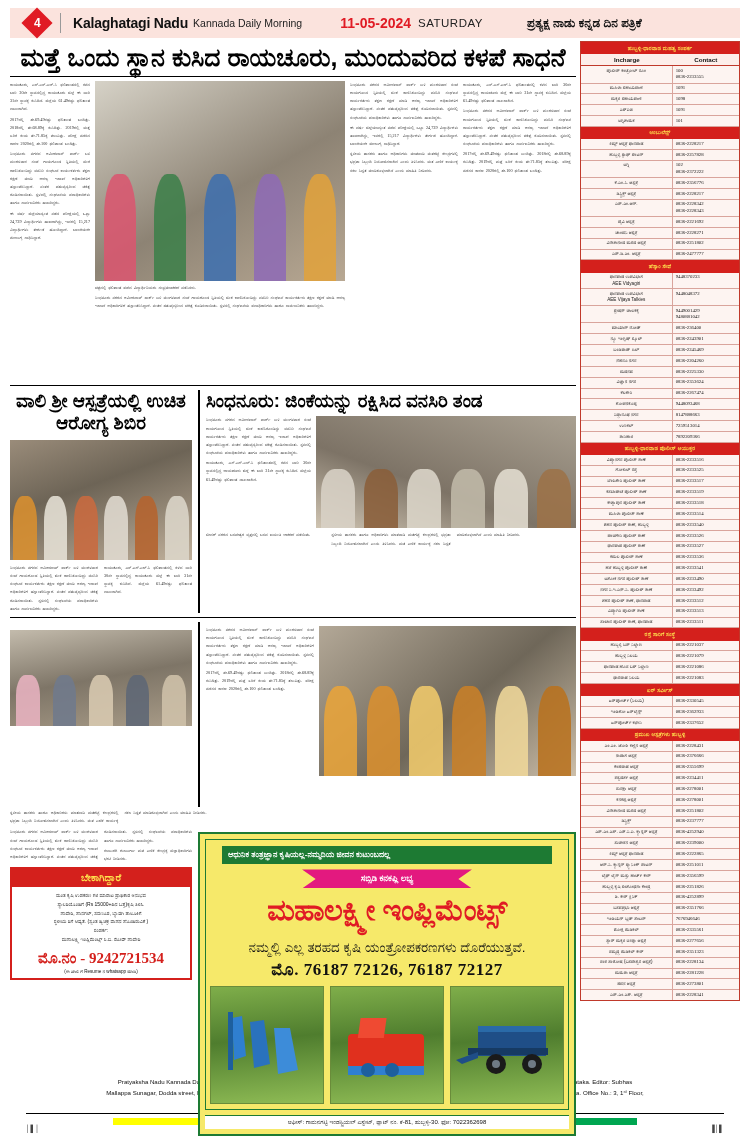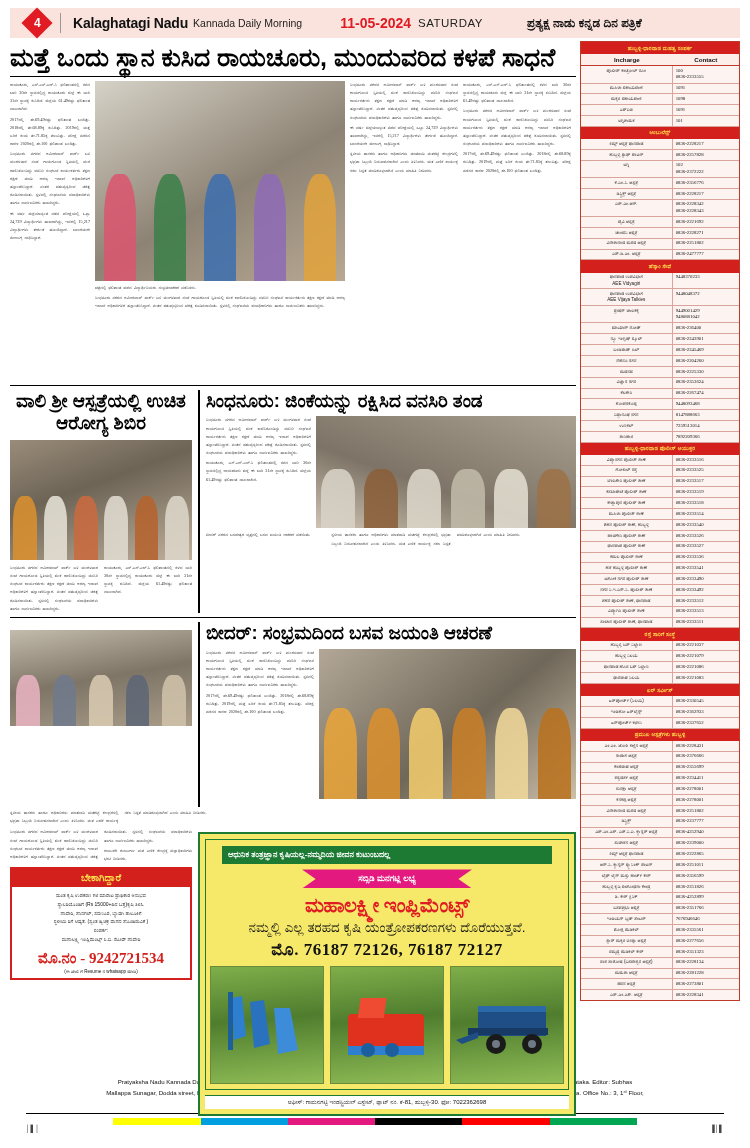--- a/index.html
+++ b/index.html
@@ -39,20 +39,21 @@
   
   .body-grid { display: flex; gap: 4px; height: 1030px; }
   .left-col { width: 566px; position: relative; }
   .right-col { width: 160px; position: relative; }
 
   
   .hl-main {
     font-size: 25px; font-weight: bold; color:#000; line-height:1.15;
     padding: 2px 0 4px 0; border-bottom: 1.6px solid #000; margin-bottom: 4px;
     white-space: nowrap;
+    text-align: center;
   }
   .hl-2 { font-size: 18.5px; font-weight:bold; line-height:1.22; }
   .hl-3 { font-size: 15px; font-weight:bold; line-height:1.2; text-align:center;}
 
   
   .col-text { font-size: 4.2px; line-height: 1.95; color:#2b2b2b; text-align: justify;
     word-spacing: 1px; font-family:"Liberation Serif", serif; }
   .col-text p { margin-bottom: 2px; }
 
   .rule { height:1px; background:#000; margin:4px 0; }
@@ -87,23 +88,23 @@
 
   
   .ad-main { border:2px solid #1d7a33; background:#f6e96a; padding:5px;
              margin-top:4px; }
   .ad-inner { border:1px solid #1d7a33; padding:6px 4px 5px; }
   .ad-banner { background:#1d7a33; color:#fff; font-size:8px; font-weight:bold;
       padding:4px 6px; margin:0 12px; }
   .ad-ribbon { background:#e3197f; color:#fff; font-size:8.5px; font-weight:bold;
       text-align:center; padding:4px 0; margin:5px auto 0; width:48%;
       clip-path: polygon(0 0,100% 0,92% 50%,100% 100%,0 100%,8% 50%); }
-  .ad-title { text-align:center; font-size:20px; font-weight:bold; color:#e01b24;
+  .ad-title { text-align:center; font-size:29px; font-weight:bold; color:#e01b24;
       margin-top:6px; letter-spacing:-.5px; }
-  .ad-sub { text-align:center; font-size:13.5px; color:#111; margin-top:3px; }
+  .ad-sub { text-align:center; font-size:13.5px; color:#111; margin-top:12px; }
   .ad-phone { text-align:center; font-size:17px; font-weight:bold; color:#111;
       font-family:"Liberation Serif",serif; margin-top:4px; letter-spacing:.5px;}
   .ad-photos { display:flex; gap:6px; margin-top:6px; }
   .ad-photo { flex:1; height:118px; border:1px solid #6a8c3a;
       background:linear-gradient(175deg,#7fae4a 0%,#4f7d2e 45%,#8fbc55 100%);
       position:relative; overflow:hidden; }
   .impl { position:absolute; left:50%; top:52%; transform:translate(-50%,-50%); }
   .ad-foot { background:#fff; border-top:1px solid #1d7a33; margin-top:5px;
       font-size:6px; text-align:center; padding:3px 2px; color:#111;}
 
@@ -250,21 +251,20 @@
               <div class="fig" style="background:#d8c9b0;"></div>
               <div class="fig" style="background:#5d6675;"></div>
               <div class="fig" style="background:#cfc1aa;"></div>
             </div>
           </div>
         </div>
 
         <div style="width:2px; background:#000;"></div>
 
         <div style="flex:1;">
-          <div class="hl-2">ಬೀದರ್: ಸಂಭ್ರಮದಿಂದ ಬಸವ ಜಯಂತಿ ಆಚರಣೆ</div>
           <div style="display:flex; gap:5px; margin-top:4px;">
             <div style="width:108px;" class="col-text">
               <p>ಸಿಂಧನೂರು ನಗರದ ಅಮೀರಖಾನ್ ಪಾರ್ಕ್ ಬಳಿ ಮಂಗಳವಾರ ಸಂಜೆ ಗಾಯಗೊಂಡ ಸ್ಥಿತಿಯಲ್ಲಿ ಜಿಂಕೆ ಕಾಣಿಸಿಕೊಂಡಿದ್ದು ವನಸಿರಿ ಸಂಘಟನೆ ಕಾರ್ಯಕರ್ತರು ತಕ್ಷಣ ರಕ್ಷಣೆ ಮಾಡಿ ಅರಣ್ಯ ಇಲಾಖೆ ಅಧಿಕಾರಿಗಳಿಗೆ ಹಸ್ತಾಂತರಿಸಿದ್ದಾರೆ. ನಂತರ ಪಶುವೈದ್ಯರಿಂದ ಚಿಕಿತ್ಸೆ ಕೊಡಿಸಲಾಯಿತು. ಸ್ಥಳದಲ್ಲಿ ಸಂಘಟನೆಯ ಪದಾಧಿಕಾರಿಗಳು ಹಾಗೂ ಸಾರ್ವಜನಿಕರು ಹಾಜರಿದ್ದರು.</p>
               <p>2017ರಲ್ಲಿ ಶೇ.69.49ರಷ್ಟು ಫಲಿತಾಂಶ ಬಂದಿತ್ತು. 2018ರಲ್ಲಿ ಶೇ.68.89ಕ್ಕೆ ಕುಸಿದಿತ್ತು. 2019ರಲ್ಲಿ ಮತ್ತೆ ಏರಿಕೆ ಕಂಡು ಶೇ.71.85ಕ್ಕೆ ತಲುಪಿತ್ತು. ಪರೀಕ್ಷೆ ನಡೆಸದ ಕಾರಣ 2020ರಲ್ಲಿ ಶೇ.100 ಫಲಿತಾಂಶ ಬಂದಿತ್ತು.</p>
             </div>
             <div style="flex:1;">
               <div class="photo p5" style="height:150px;">
                 <div class="photo-figs" style="height:70%;">
                   <div class="fig" style="background:#e8a43a;"></div>
                   <div class="fig" style="background:#d98f2f;"></div>
@@ -303,21 +303,21 @@
             </div>
             <div class="ad-small-phone">ಮೊ.ನಂ - 9242721534</div>
             <div class="ad-small-note" style="padding-bottom:4px;">(ಈ ಖಾಲಿ ಗೆ Resume ನ whatsapp ಮಾಡಿ)</div>
           </div>
         </div>
 
         <div style="flex:1;">
           <div class="ad-main">
             <div class="ad-inner">
               <div class="ad-banner">ಆಧುನಿಕ ತಂತ್ರಜ್ಞಾನ ಕೃಷಿಯಲ್ಲ-ನಮ್ಮದಿಯ ಜೀವನ ಕುಟುಂಬದಲ್ಲ</div>
-              <div class="ad-ribbon">ಸಬ್ಸಿಡಿ ಮನಗಟ್ಲಿ ಲಭ್ಯ</div>
+              <div class="ad-ribbon">ಸಬ್ಸಿಡಿ ಕನಕಪ್ಲಿ ಲಭ್ಯ</div>
               <div class="ad-title">ಮಹಾಲಕ್ಷ್ಮೀ ಇಂಪ್ಲಿಮೆಂಟ್ಸ್</div>
               <div class="ad-sub">ನಮ್ಮಲ್ಲಿ ಎಲ್ಲ ತರಹದ ಕೃಷಿ ಯಂತ್ರೋಪಕರಣಗಳು ದೊರೆಯುತ್ತವೆ.</div>
               <div class="ad-phone">ಮೊ. 76187 72126, 76187 72127</div>
               <div class="ad-photos">
                 <div class="ad-photo">
                   <svg class="impl" width="110" height="80" viewBox="0 0 110 80">
                     <path d="M20 10 L30 8 L34 48 L22 52 Z" fill="#2f7fd0"></path>
                     <path d="M38 14 L52 12 L58 56 L42 60 Z" fill="#2a72bd"></path>
                     <path d="M62 20 L78 20 L86 62 L66 66 Z" fill="#3d8cd9"></path>
                     <rect x="16" y="4" width="5" height="58" fill="#1d5f9e"></rect>

